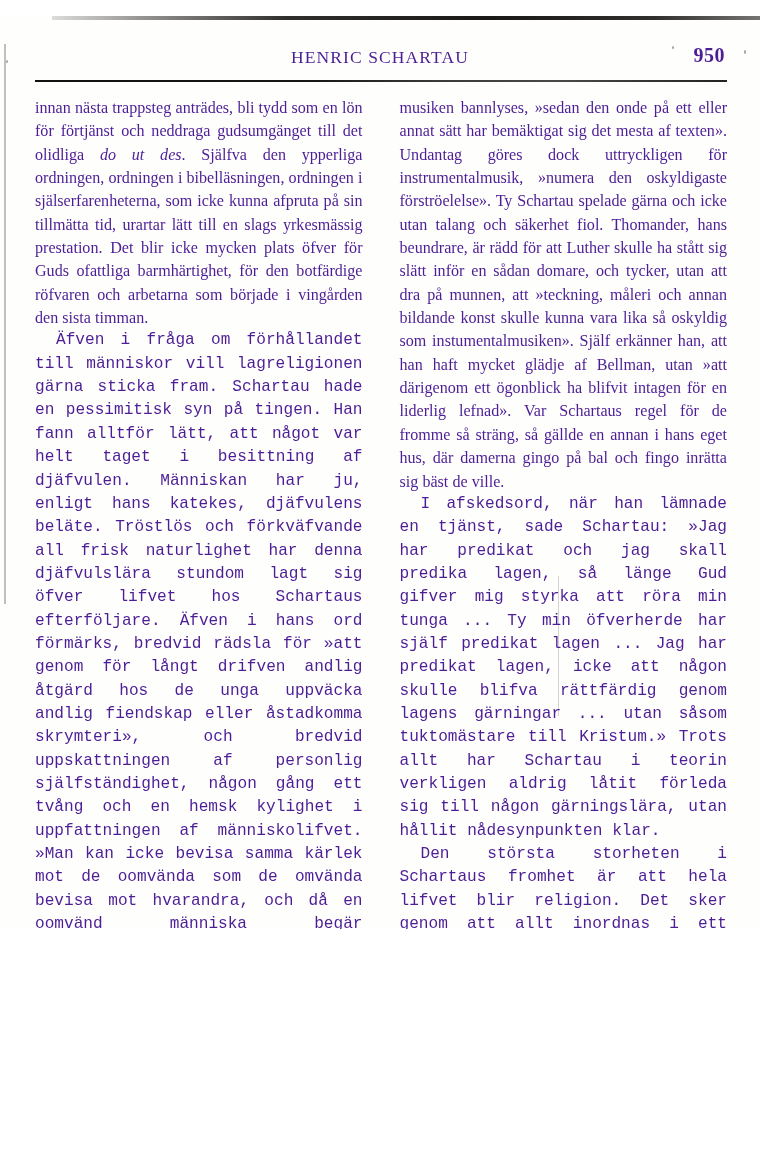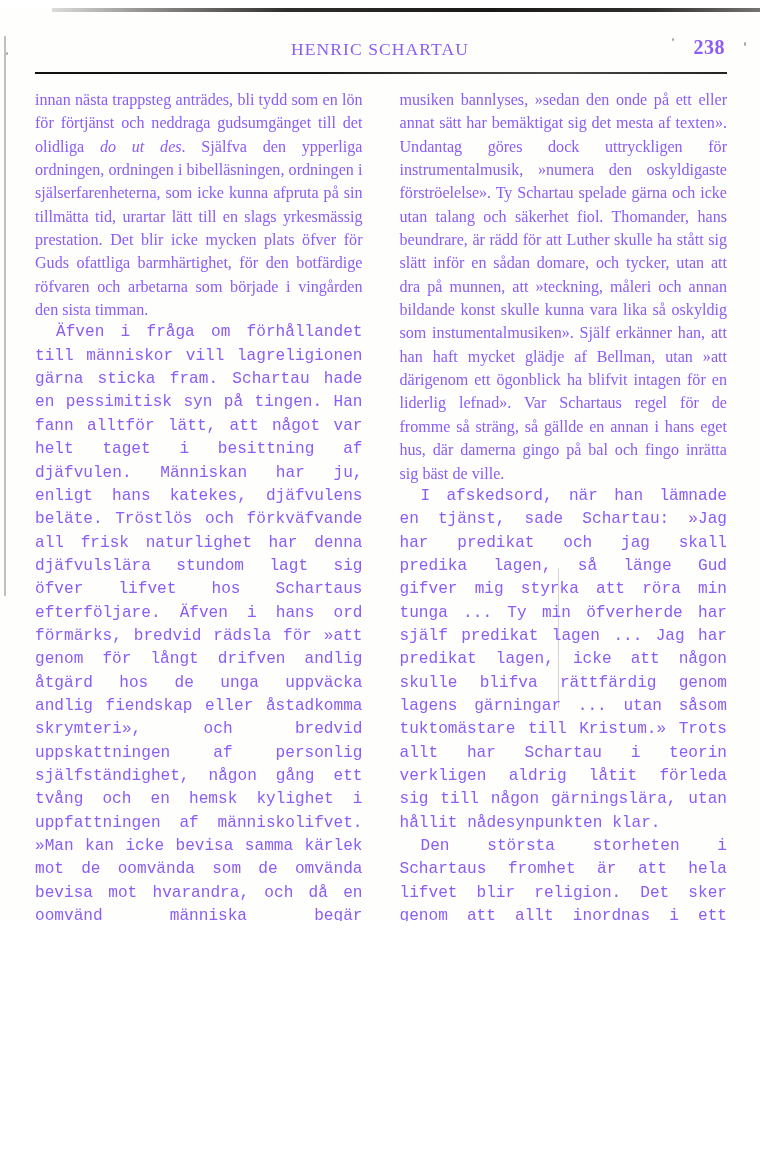--- a/index.html
+++ b/index.html
@@ -6,25 +6,25 @@
   html, body {
     margin: 0;
     padding: 0;
     background: #ffffff;
   }
 
   .page {
     position: relative;
     width: 760px;
     height: 913px;
-    margin: 8px auto;
+    margin: 16px auto;
     background: #fefefd;
     overflow: hidden;
     font-family: "Liberation Serif", "DejaVu Serif", serif;
-    color: #8b5cf6;
+    color: #4c1d95;
   }
 
   
   .scan-top-edge {
     position: absolute;
     left: 52px;
     top: 0px;
     width: 708px;
     height: 4px;
     background: linear-gradient(90deg,
@@ -136,21 +136,21 @@
 
   <div class="scan-top-edge"></div>
   <div class="scan-left-edge"></div>
   <div class="scan-vline"></div>
   <div class="speck" style="left:744px;top:34px;width:2px;height:4px;"></div>
   <div class="speck" style="left:6px;top:44px;width:2px;height:3px;"></div>
   <div class="speck" style="left:672px;top:30px;width:2px;height:3px;"></div>
 
   <div class="running-head">
     <div class="head-title">HENRIC SCHARTAU</div>
-    <div class="head-folio">238</div>
+    <div class="head-folio">950</div>
   </div>
   <div class="head-rule"></div>
 
   <div class="body-cols">
 
     <div class="col">
       <p><span>innan nästa trappsteg anträdes, bli tydd som en lön för förtjänst och neddraga gudsumgänget till det olidliga </span><i class="lat">do ut des</i><span>. Själfva den ypperliga ordningen, ordningen i bibelläsningen, ordningen i själserfarenheterna, som icke kunna afpruta på sin tillmätta tid, urartar lätt till en slags yrkesmässig prestation. Det blir icke mycken plats öfver för Guds ofattliga barmhärtighet, för den botfärdige röfvaren och arbetarna som började i vingården den sista timman.</span></p>
       <p class="indent">Äfven i fråga om förhållandet till människor vill lagreligionen gärna sticka fram. Schartau hade en pessimitisk syn på tingen. Han fann alltför lätt, att något var helt taget i besittning af djäfvulen. Människan har ju, enligt hans katekes, djäfvulens beläte. Tröstlös och förkväfvande all frisk naturlighet har denna djäfvulslära stundom lagt sig öfver lifvet hos Schartaus efterföljare. Äfven i hans ord förmärks, bredvid rädsla för »att genom för långt drifven andlig åtgärd hos de unga uppväcka andlig fiendskap eller åstadkomma skrymteri», och bredvid uppskattningen af personlig själfständighet, någon gång ett tvång och en hemsk kylighet i uppfattningen af människolifvet. »Man kan icke bevisa samma kärlek mot de oomvända som de omvända bevisa mot hvarandra, och då en oomvänd människa begär förtroende, skulle det blifva att kasta pärlor för svin, om det henne lämnades.» »Icke bör en kristen alltid tvärtystna, då en oomvänd människa kommer tillstädes; ty ibland fordrar Guds ära, och understundom kräfver den allmänna kristliga kärleken, att det började talet måste fortsättas; men att objuden blanda sig i deras tal, är att göra sig lika med dem.» I samma predikan få de »fåfängeliga nöjena» slita spö. Teoretiskt var Schartau i den frågan så sträng, att Holmbergsons förord till brefven nästan måste bli en apologi. Till och med vokal-</p>
     </div>
 

